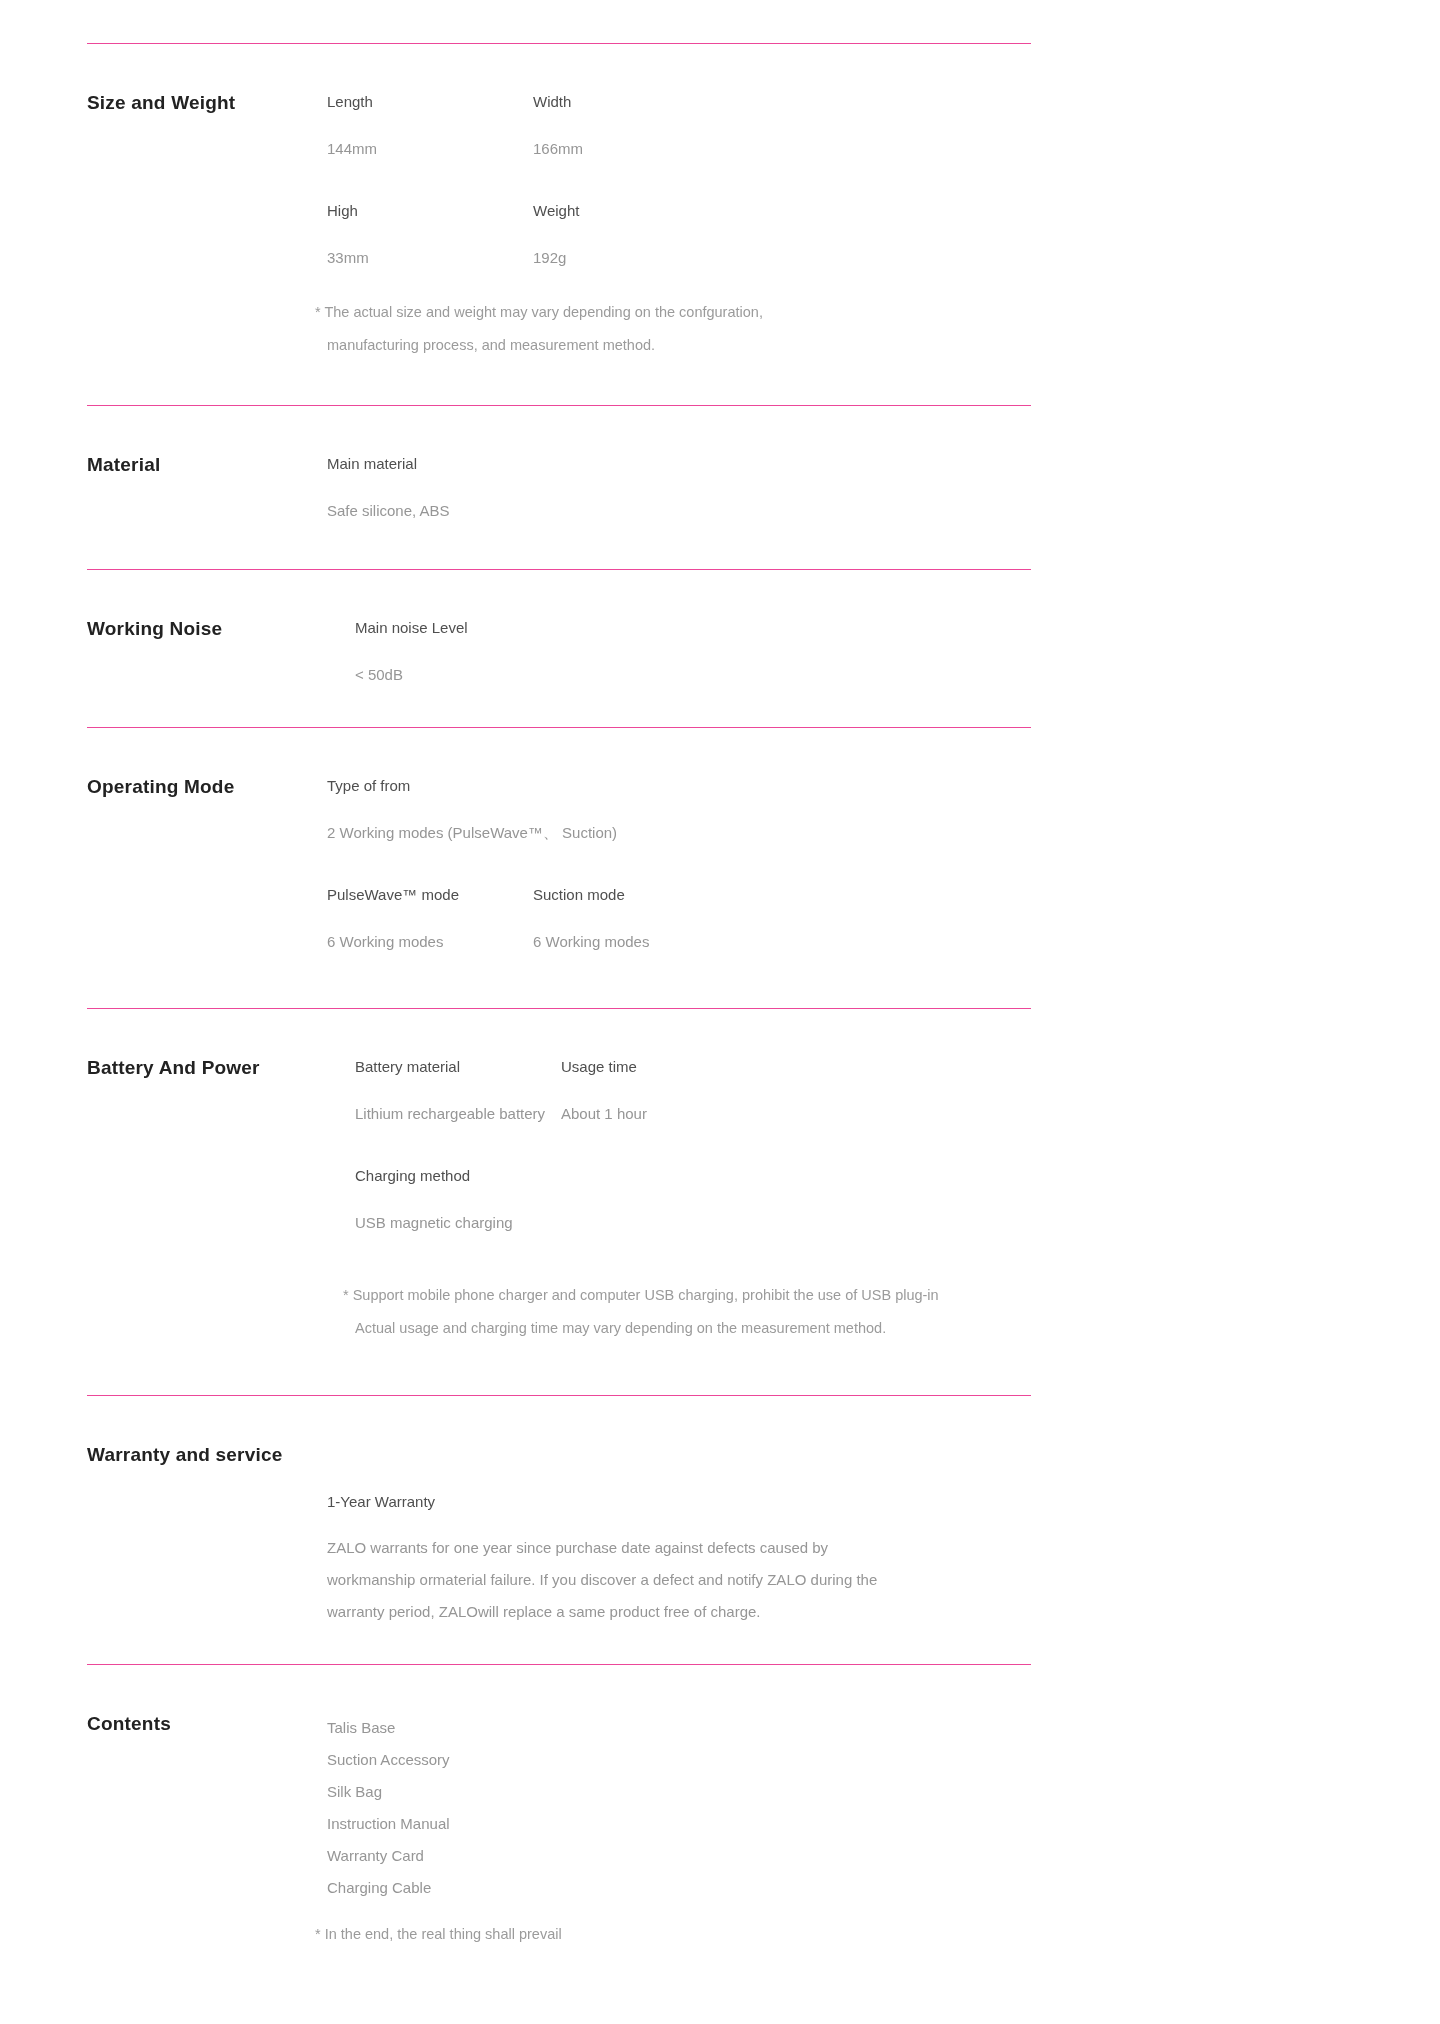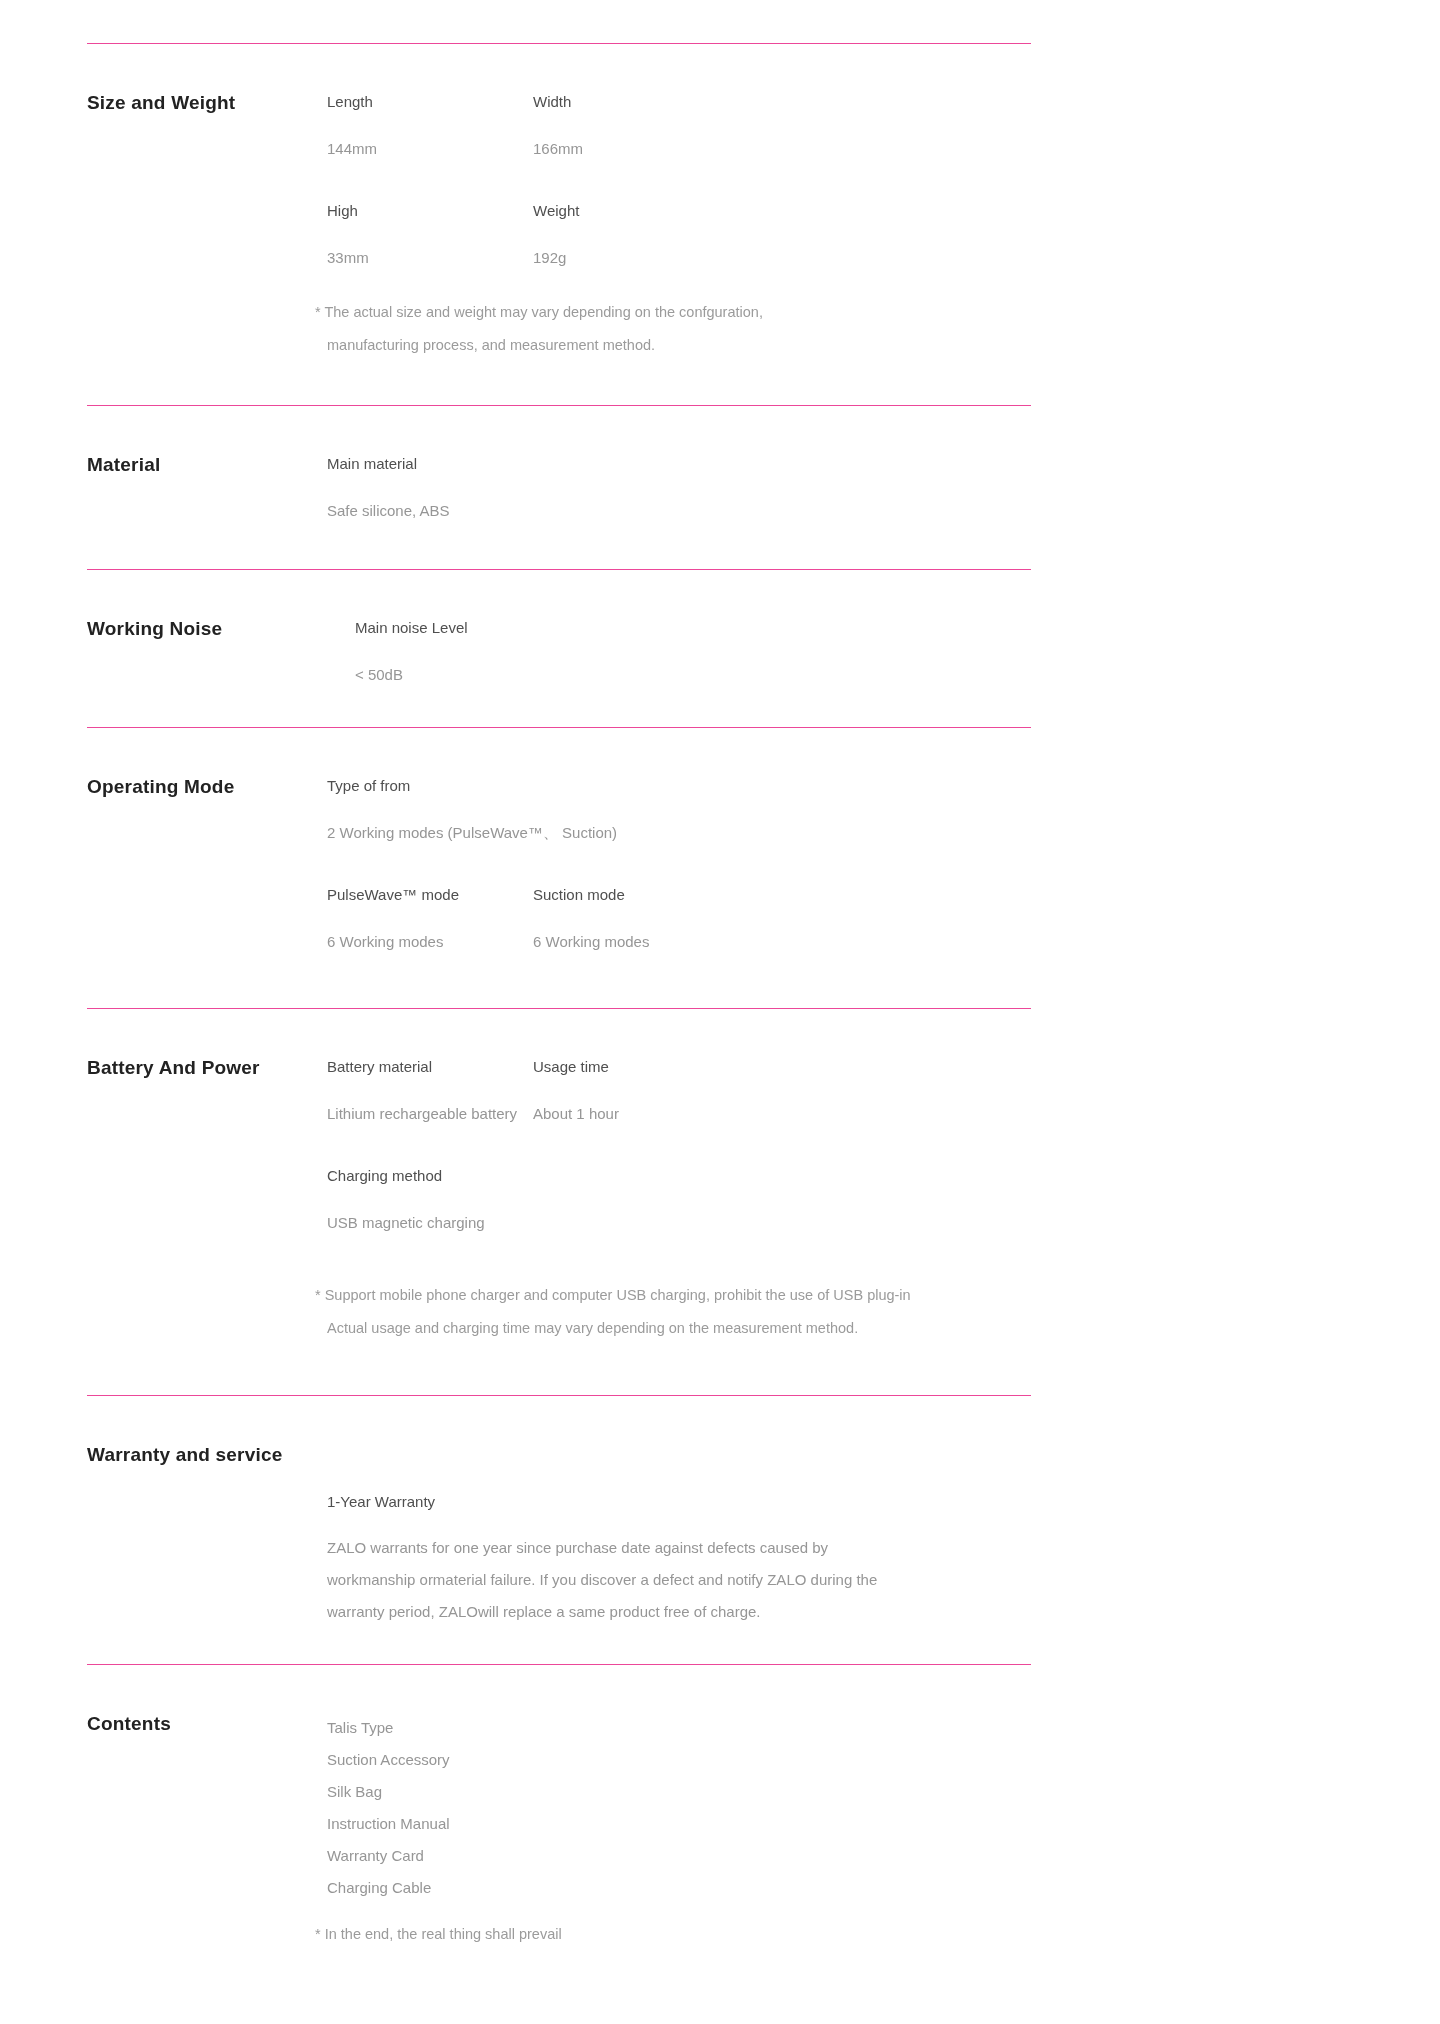--- a/index.html
+++ b/index.html
@@ -23,21 +23,21 @@
   }
   .sec {
     display: flex;
     border-top: 1px solid #ec4899;
     padding-top: 47px;
   }
   .s1 { padding-bottom: 43px; }
   .s2 { padding-bottom: 48px; justify-content: space-between; }
   .s3 { padding-bottom: 42px; gap: 28px; }
   .s4 { padding-bottom: 56px; }
-  .s5 { padding-bottom: 50px; }
+  .s5 { padding-bottom: 50px; gap: 28px; }
   .s6 { padding-bottom: 36px; }
   .s7 { padding-bottom: 0; }
   .sec-title {
     width: 240px;
     flex: 0 0 240px;
     font-size: 19px;
     font-weight: bold;
     line-height: 24px;
     color: #222222;
     letter-spacing: 0.2px;
@@ -191,21 +191,21 @@
         <div class="para">ZALO warrants for one year since purchase date against defects caused by
 workmanship ormaterial failure. If you discover a defect and notify ZALO during the
 warranty period, ZALOwill replace a same product free of charge.</div>
       </div>
     </div>
 
     <div class="sec s7">
       <div class="sec-title">Contents</div>
       <div class="sec-body">
         <ul class="item-list">
-          <li>Talis Type</li>
+          <li>Talis Base</li>
           <li>Suction Accessory</li>
           <li>Silk Bag</li>
           <li>Instruction Manual</li>
           <li>Warranty Card</li>
           <li>Charging Cable</li>
         </ul>
         <div class="note note-tight">* In the end, the real thing shall prevail</div>
       </div>
     </div>
 

